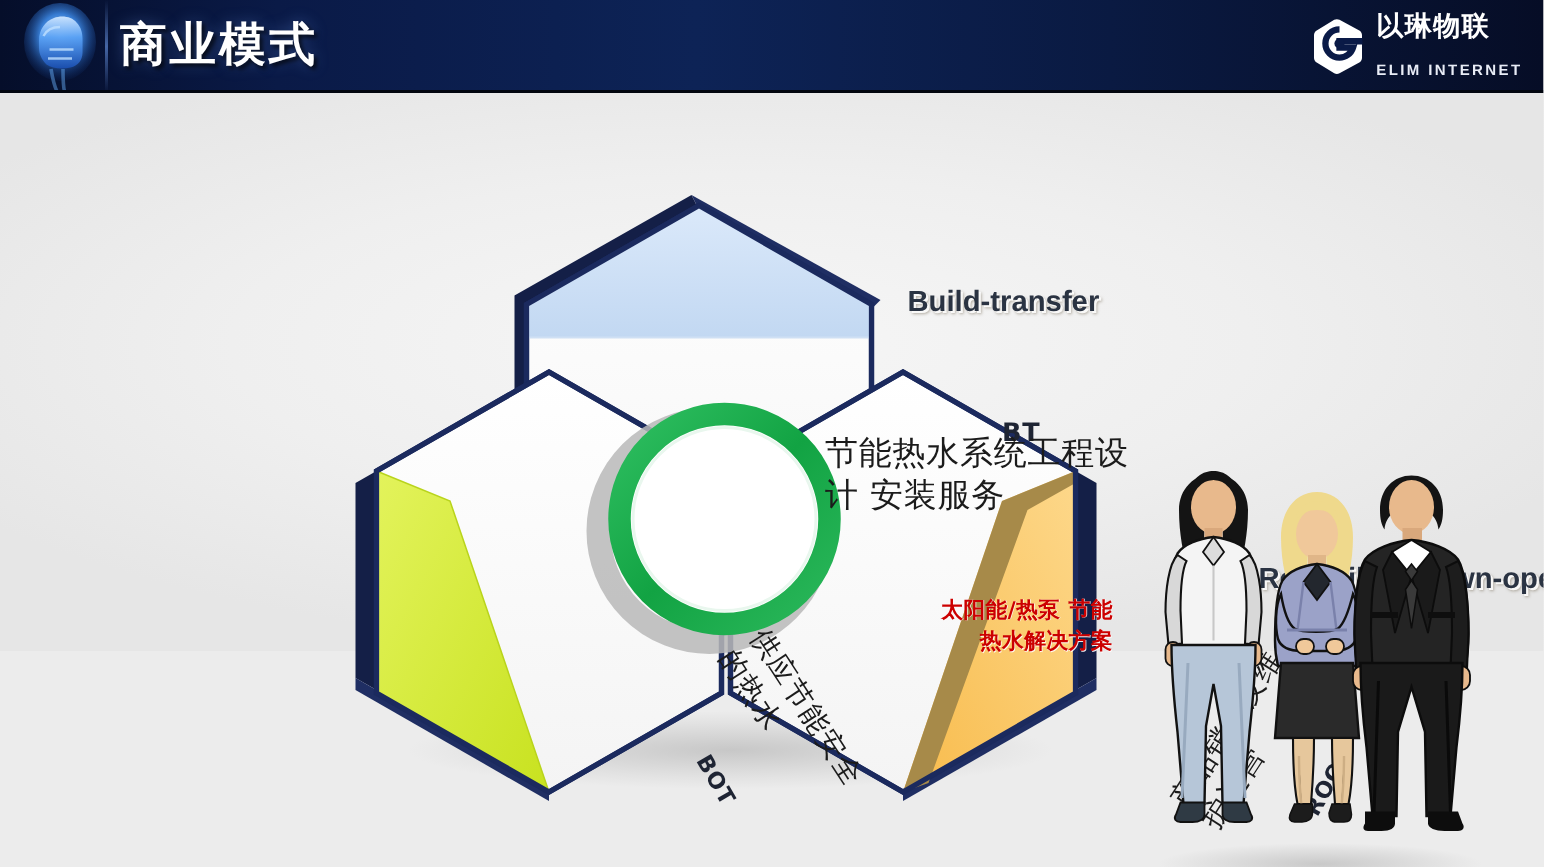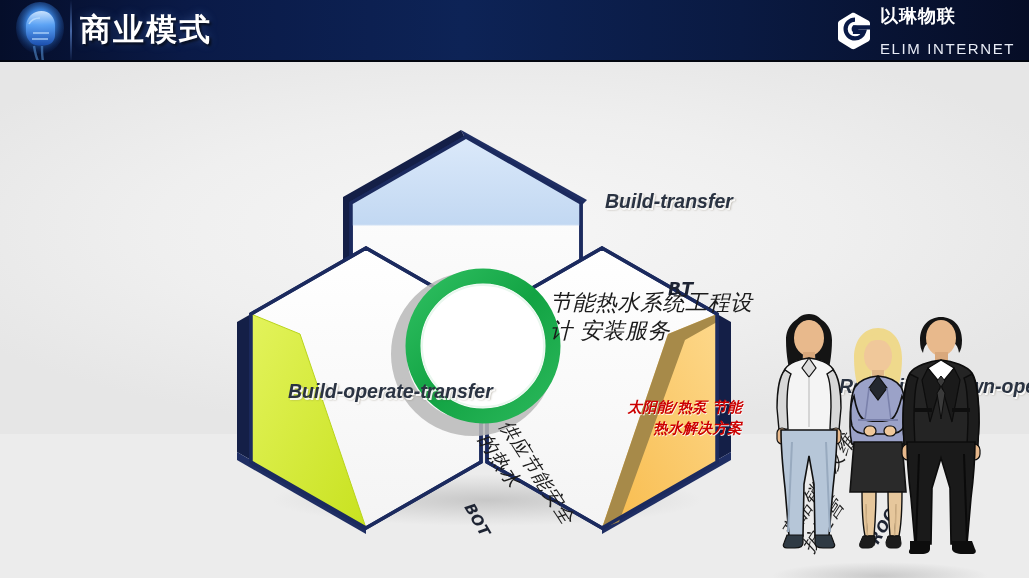--- a/index.html
+++ b/index.html
@@ -37,28 +37,27 @@
     position:absolute;right:14px;top:11px;height:40px;
     display:flex;align-items:center;gap:8px;
   }
   #brand-mark{width:34px;height:38px;}
   #brand-text{display:flex;flex-direction:column;line-height:1;}
   #brand-cn{
     color:#ffffff;font-size:18px;font-weight:bold;letter-spacing:1px;
     font-family:"DejaVu Sans","Liberation Sans",sans-serif;
   }
   #brand-en{
-    color:#e8ecf6;font-size:15px;font-weight:normal;letter-spacing:1.6px;margin-top:16px;
+    color:#e8ecf6;font-size:10px;font-weight:bold;letter-spacing:1.6px;margin-top:16px;
   }
 
   
   #stage{
     position:absolute;left:0;top:62px;width:1029px;height:372px;
     background:#ececec;
-    font-style:italic;
   }
   #stage-vignette{
     position:absolute;left:0;top:0;width:100%;height:100%;
     background:radial-gradient(ellipse 60% 55% at 48% 45%,#f6f6f6 0%,#efefef 55%,#e6e6e6 100%);
   }
 
   
   #diagram{position:absolute;left:215px;top:20px;width:540px;height:470px;}
   #diagram svg{display:block;overflow:visible;}
 
@@ -234,21 +233,20 @@
 
       <g>
         <circle cx="258" cy="272" r="74" fill="none" stroke="#b9b9b9" stroke-width="16" opacity=".85"></circle>
         <circle cx="268" cy="264" r="70" fill="#ffffff"></circle>
         <circle cx="268" cy="264" r="70" fill="none" stroke="url(#greenRing)" stroke-width="15"></circle>
         <circle cx="268" cy="264" r="61" fill="none" stroke="#e9f7ee" stroke-width="2"></circle>
       </g>
     </svg>
 
     <div class="caption" id="caption-bt">Build-transfer</div>
-    <div class="caption" id="caption-bot">Build-operate-transfer</div>
     <div class="caption" id="caption-roo">Rehabilitate-own-operate</div>
 
     <div class="band-label" id="bt-band-label">BT</div>
     <div class="band-label" id="bot-band-label">BOT</div>
     <div class="band-label" id="roo-band-label">ROO</div>
 
     <div class="hex-text" id="bt-body-text">节能热水系统工程设
 计    安装服务</div>
     <div class="hex-text" id="bot-body-text">供应节能安全
 的热水</div>

